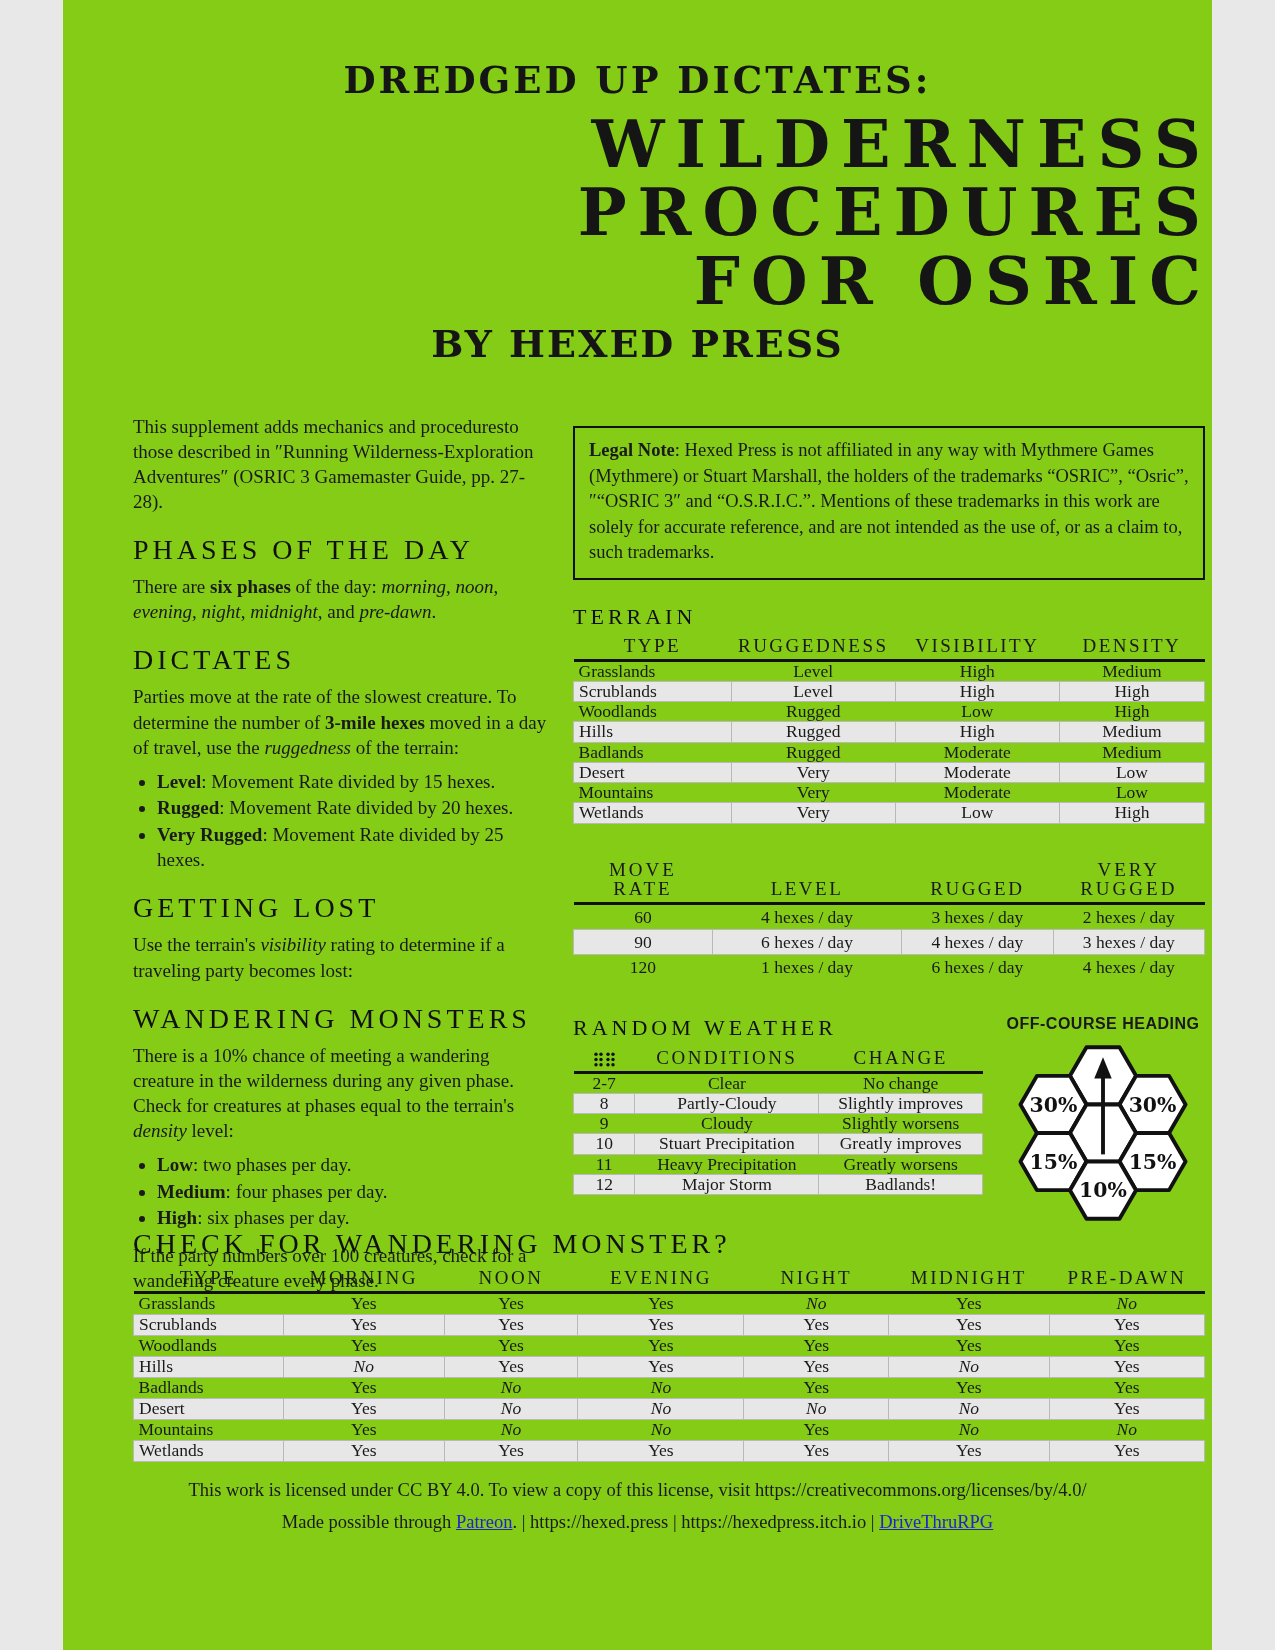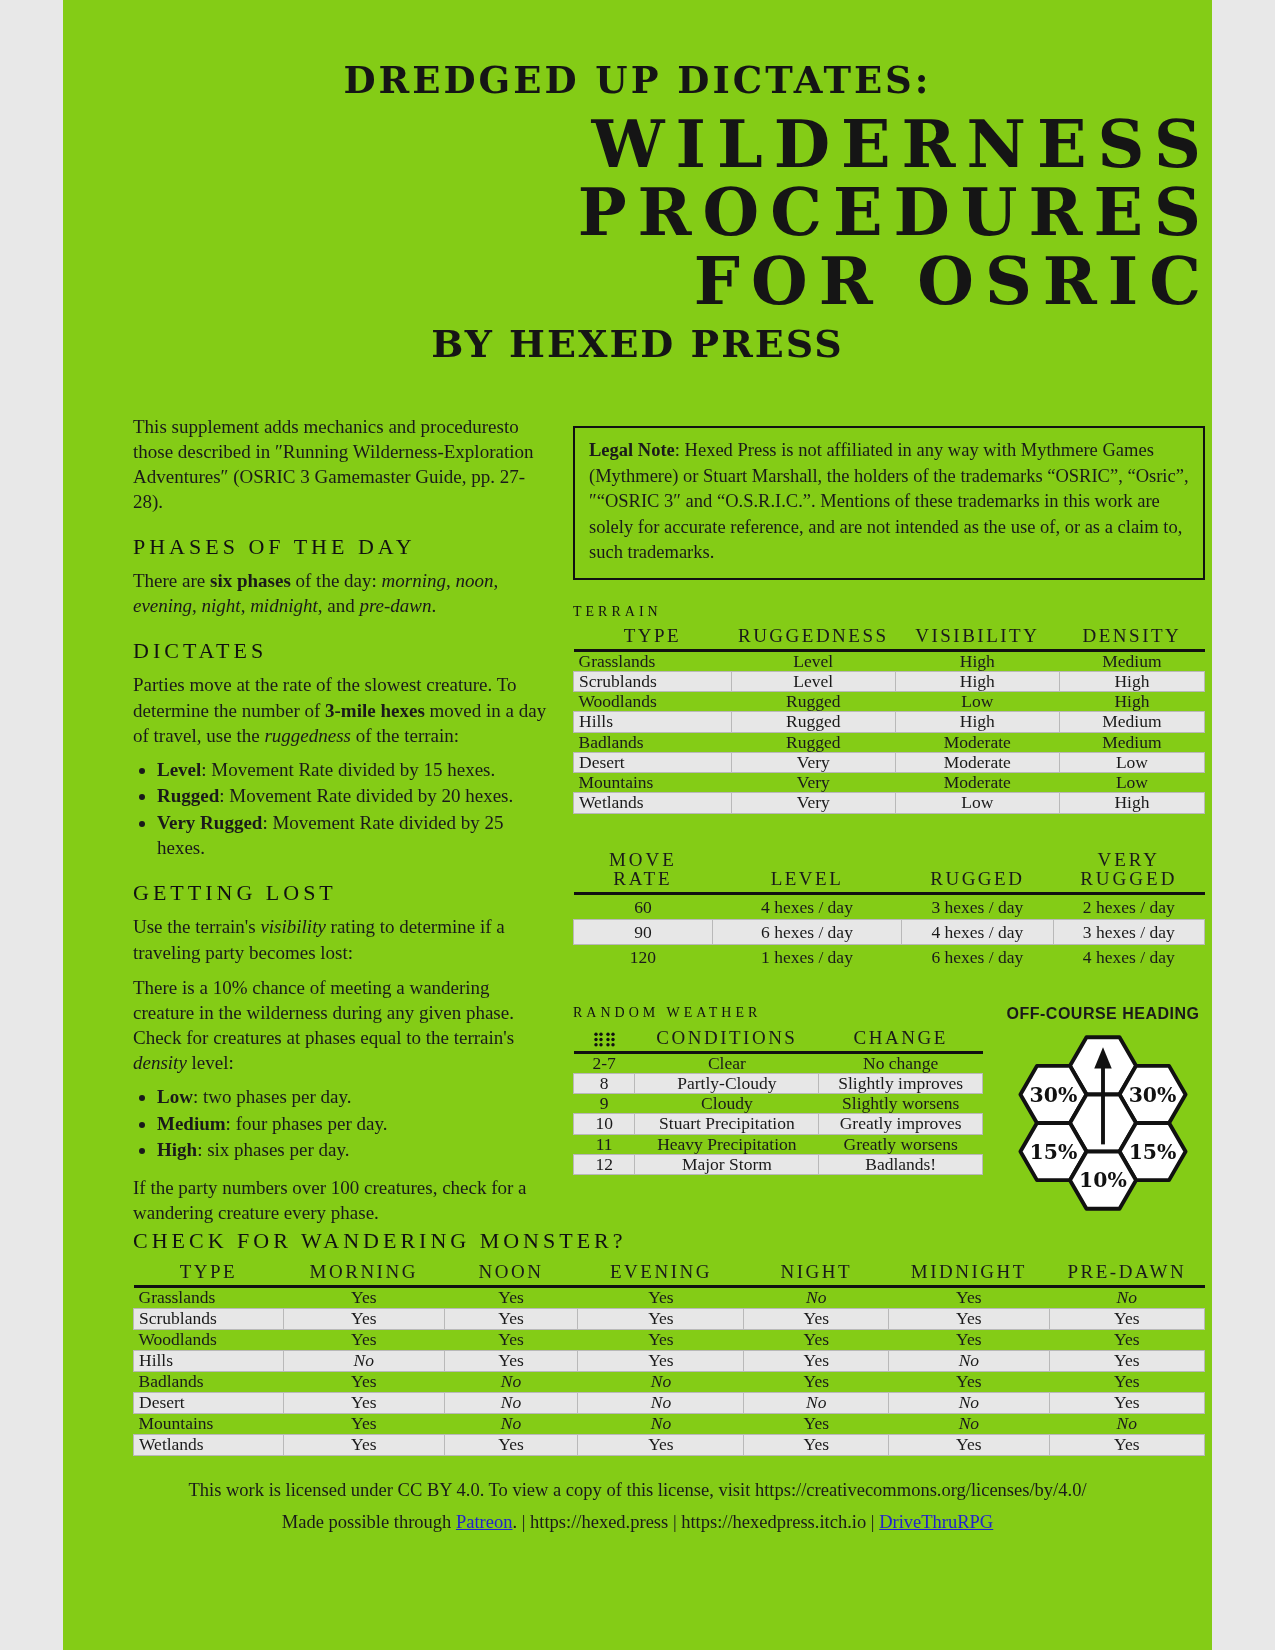--- a/index.html
+++ b/index.html
@@ -15,38 +15,38 @@
   .title-kicker { font-size:37px; font-weight:700; letter-spacing:3px; }
   .title-big { font-size:65px; font-weight:700; letter-spacing:11px; line-height:1.05; margin-top:8px;text-align:right; }
   .title-big .tline { display:block; }
   .title-byline { font-size:38px; font-weight:700; letter-spacing:2px; margin-top:6px; }
 
   
   .col-left  { position:absolute; left:70px;  top:414px; width:420px; }
   .col-right { position:absolute; left:510px; top:426px; width:632px; }
 
   p.body { font-size:19px; line-height:1.32; margin:0 0 10px 0; }
-  h2.sec { font-family:"Liberation Serif", serif; font-weight:400; font-size:22px;
+  h2.sec { font-family:"Liberation Serif", serif; font-weight:400; font-size:28px;
     letter-spacing:4px; margin:20px 0 8px 0; color:#111; }
   ul.blist { margin:4px 0 12px 0; padding-left:24px; }
   ul.blist li { font-size:19px; line-height:1.3; margin:2px 0; }
 
   
   .legal-box { border:2px solid #111; padding:10px 14px 12px 14px; font-size:18.5px; line-height:1.38; }
 
   
   table.tbl { border-collapse:collapse; width:100%; table-layout:fixed; }
   table.tbl th { font-weight:400; font-size:19px; letter-spacing:2.5px; text-align:center;
     vertical-align:bottom; padding:0 2px 3px 2px; border-bottom:3px solid #111; line-height:1.05; }
   table.tbl td { font-size:17.5px; padding:0 5px; line-height:1.1; height:19px; }
   table.tbl tr:nth-child(even) td { background:#e7e7e7; border:1px solid #b9b9b9; }
   table.tbl td.c { text-align:center; }
   table.tbl .ital { font-style:italic; }
 
-  .tbl-title { font-size:14px; letter-spacing:4px; margin:0 0 6px 0; font-weight:400; color:#111; }
+  .tbl-title { font-size:22px; letter-spacing:4px; margin:0 0 6px 0; font-weight:400; color:#111; }
 
   .terrain-wrap { margin-top:24px; }
   .move-wrap { margin-top:36px; }
   .weather-row { display:flex; margin-top:36px; }
   .weather-left { width:428px; }
   .offcourse { width:204px; margin-left:18px; text-align:center; }
   .offcourse-title { font-family:"Liberation Sans", sans-serif; font-weight:700; font-size:16px;
     letter-spacing:0.5px; margin-bottom:2px; white-space:nowrap; }
 
   
@@ -86,20 +86,21 @@
     <p class="body">Parties move at the rate of the slowest creature. To determine the number of <span style="font-weight: 700;">3-mile hexes</span> moved in a day of travel, use the <span style="font-style: italic;">ruggedness</span> of the terrain:</p>
     <ul class="blist">
         <li><span style="font-weight: 700;">Level</span>: Movement Rate divided by 15 hexes.</li>
         <li><span style="font-weight: 700;">Rugged</span>: Movement Rate divided by 20 hexes.</li>
         <li><span style="font-weight: 700;">Very Rugged</span>: Movement Rate divided by 25 hexes.</li>
       </ul>
 
     <h2 class="sec">GETTING LOST</h2>
     <p class="body">Use the terrain's <span style="font-style: italic;">visibility</span> rating to determine if a traveling party becomes lost:</p>
 
+    <h2 class="sec">WANDERING MONSTERS</h2>
     <p class="body">There is a 10% chance of meeting a wandering creature in the wilderness during any given phase. Check for creatures at phases equal to the terrain's <span style="font-style: italic;">density</span> level:</p>
     <ul class="blist">
         <li><span style="font-weight: 700;">Low</span>: two phases per day.</li>
         <li><span style="font-weight: 700;">Medium</span>: four phases per day.</li>
         <li><span style="font-weight: 700;">High</span>: six phases per day.</li>
       </ul>
     <p class="body">If the party numbers over 100 creatures, check for a wandering creature every phase.</p>
   </div>
 
   <div class="col-right">

